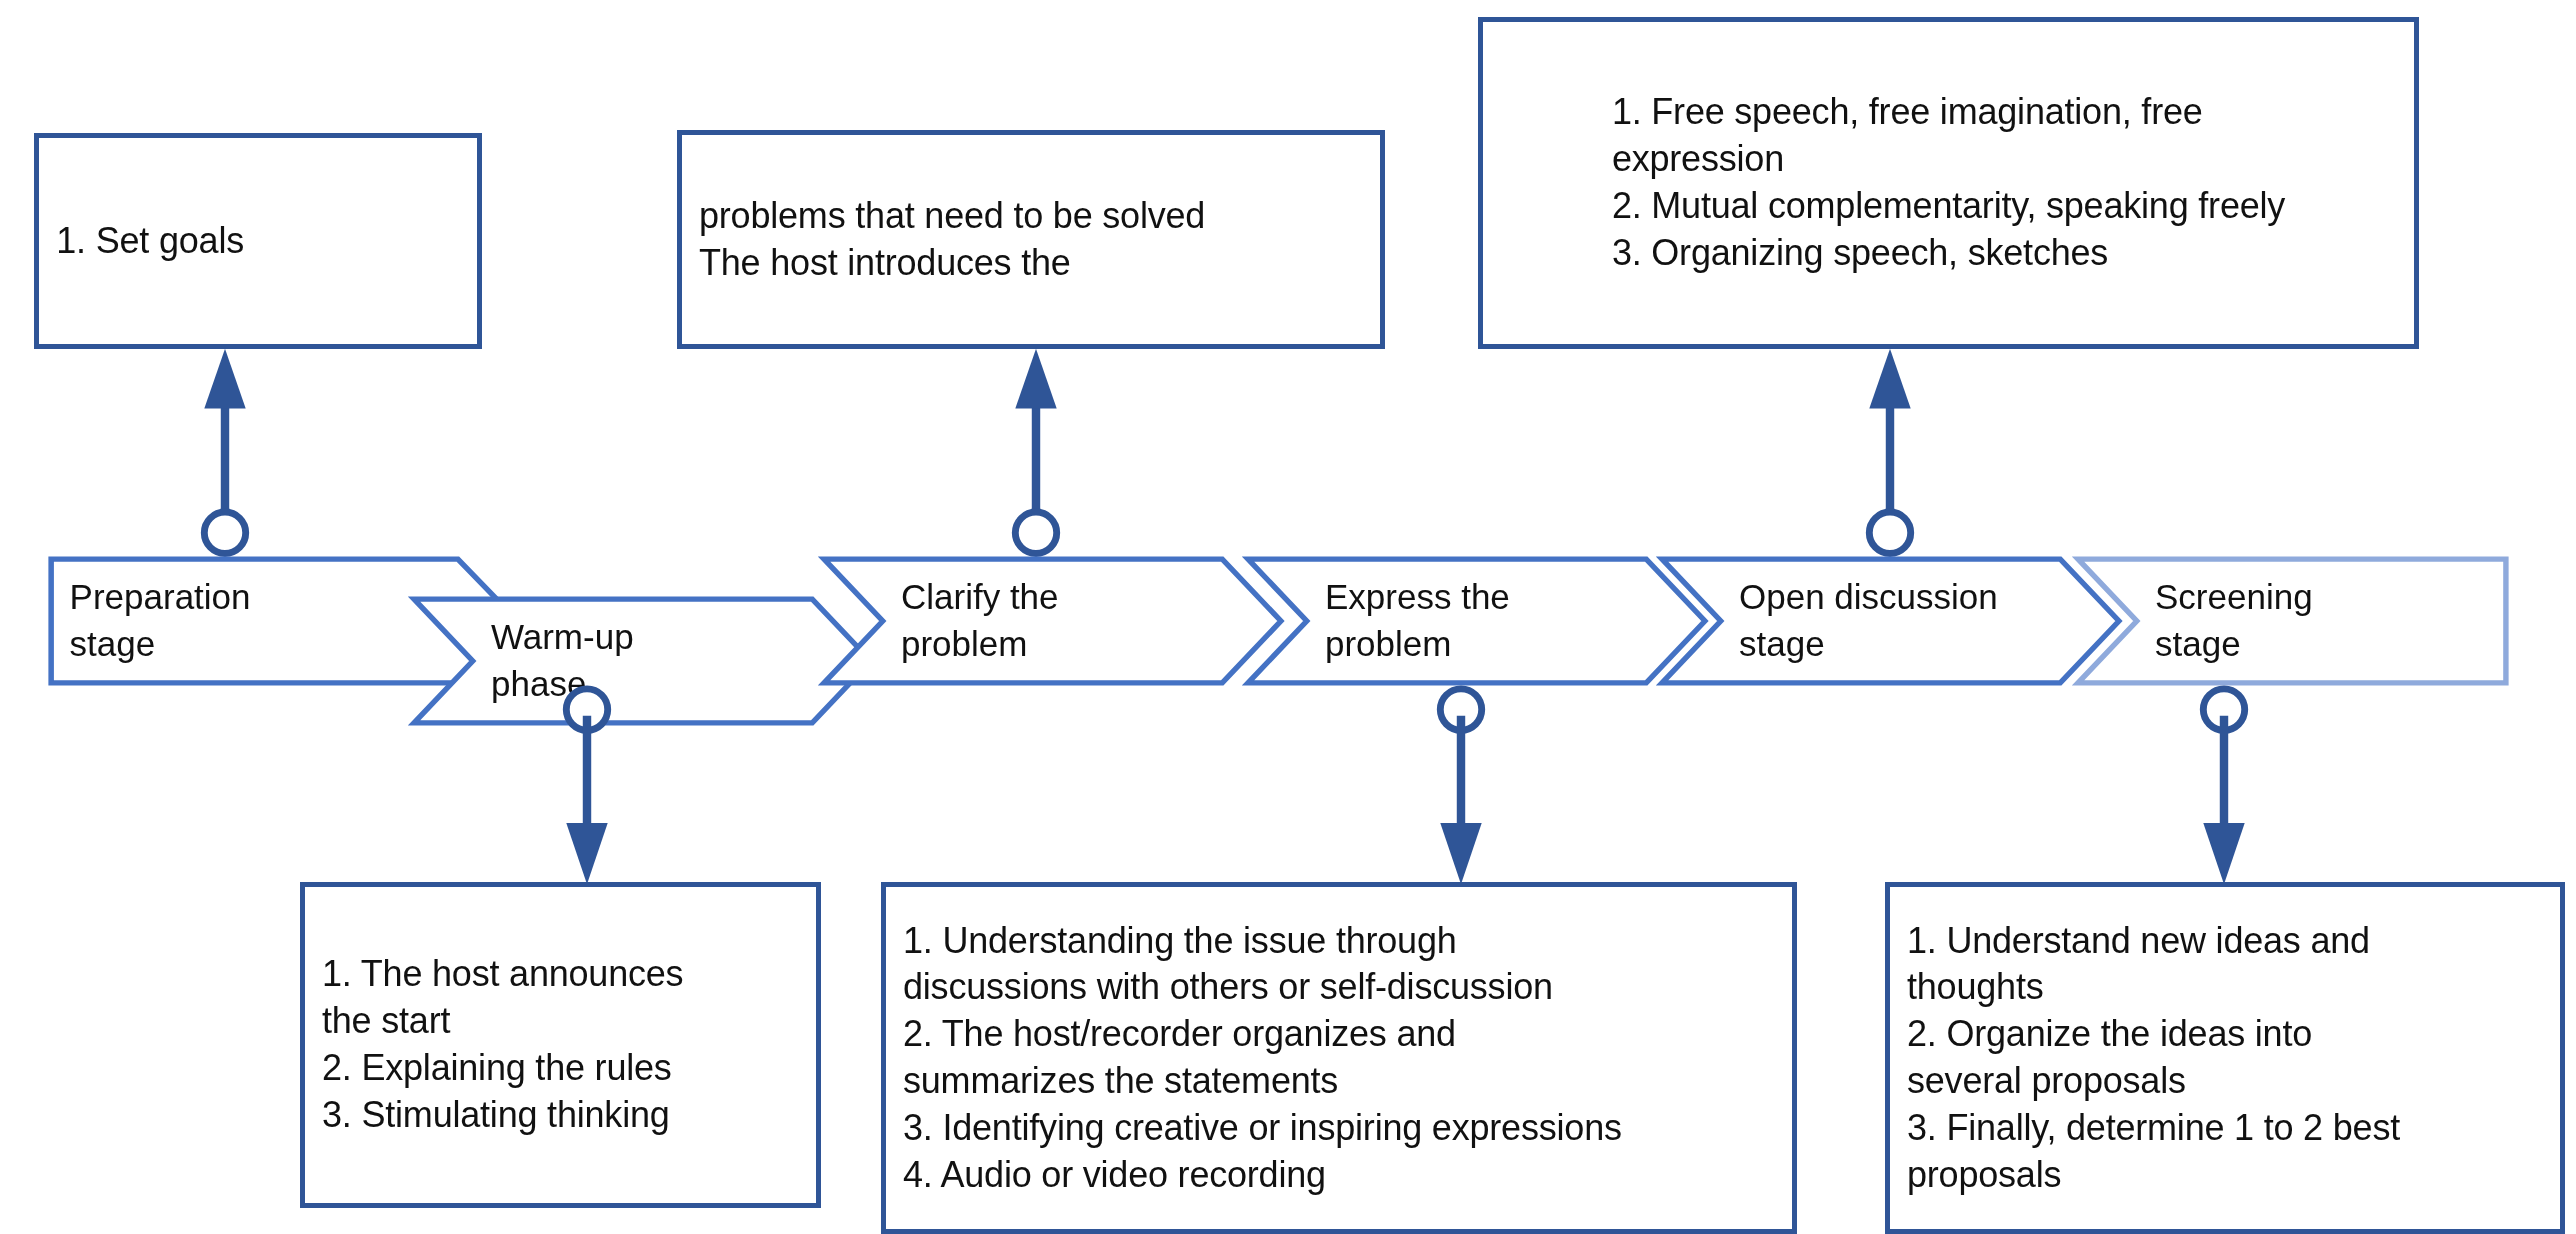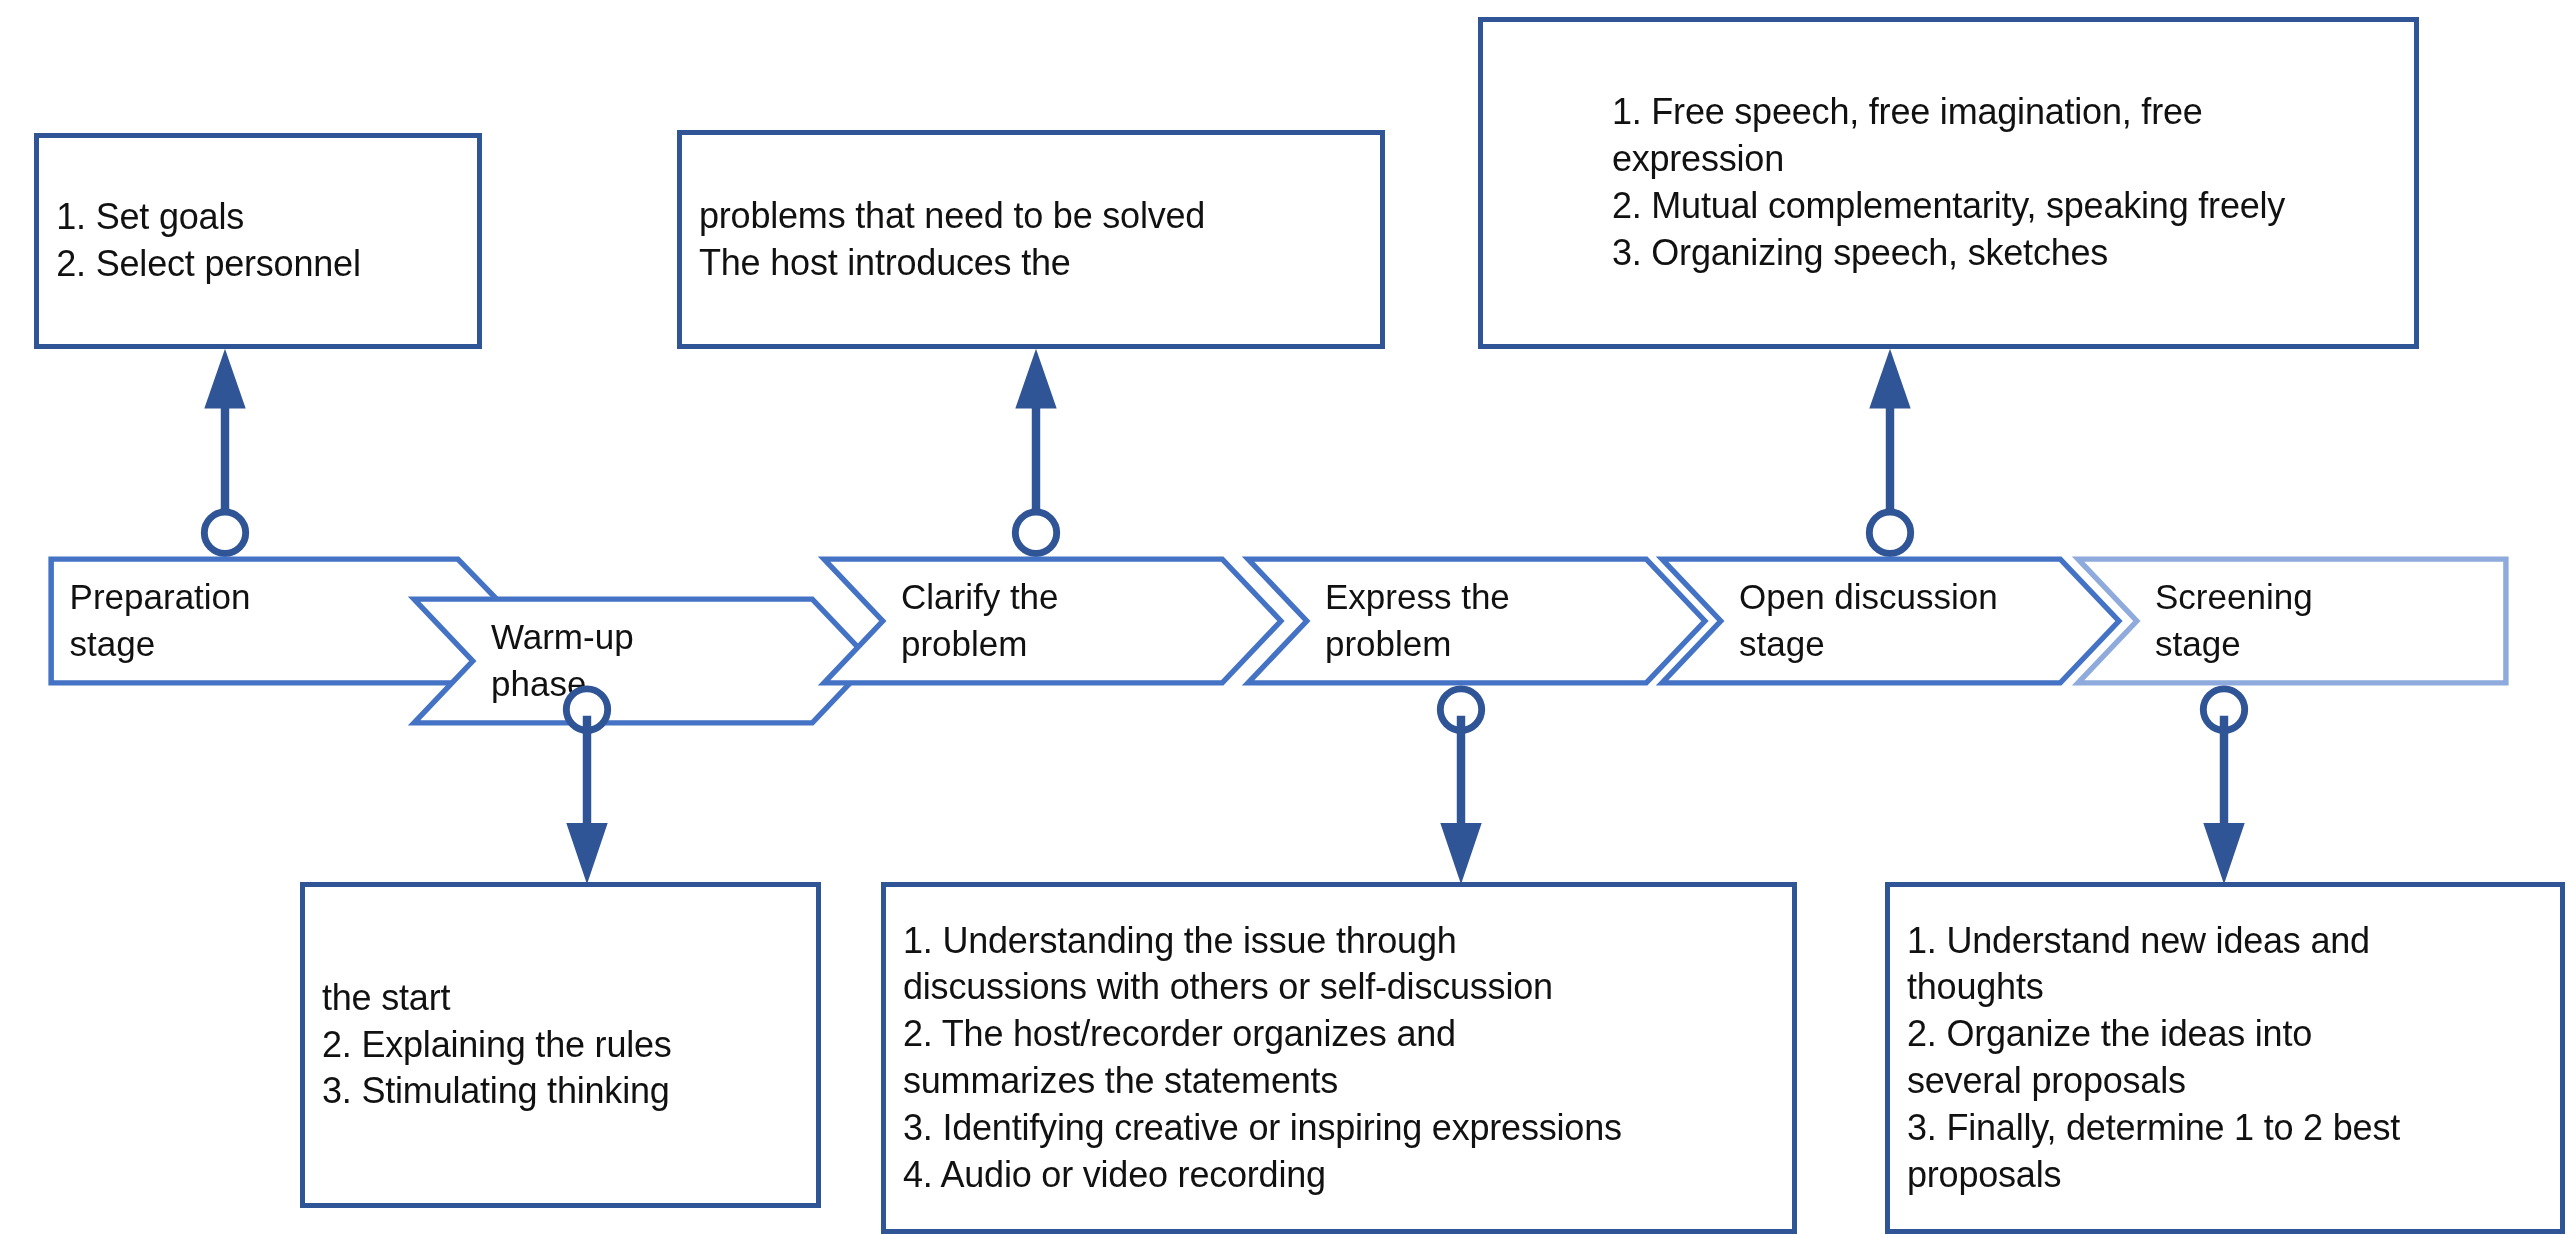--- a/index.html
+++ b/index.html
@@ -67,21 +67,20 @@
   .conn svg { display: block; overflow: visible; }
 </style>
 </head>
 <body>
 
 <div id="stage">
 
   <div class="note-box" style="left:19.3px; top:133px; width:448px; height:216px;margin-left:15px;">
     <div class="lines">
       <div class="note-line">1. Set goals</div>
-      <div class="note-line">2. Select personnel</div>
     </div>
   </div>
 
   <div class="note-box" style="left:677px; top:130px; width:708px; height:219px;">
     <div class="lines">
       <div class="note-line">problems that need to be solved</div>
       <div class="note-line">The host introduces the</div>
     </div>
   </div>
 
@@ -197,20 +196,21 @@
   <div class="conn" style="left:2201px; top:686px;">
     <svg width="46" height="202" viewBox="0 0 60 262">
       <circle cx="30" cy="30" r="27" fill="#ffffff" stroke="#2f5597" stroke-width="9"></circle>
       <line x1="30" y1="38" x2="30" y2="196" stroke="#2f5597" stroke-width="11"></line>
       <polygon points="30,258 3,178 57,178" fill="#2f5597"></polygon>
     </svg>
   </div>
 
   <div class="note-box" style="left:300px; top:882px; width:521px; height:326px;">
     <div class="lines">
+      <div class="note-line">1. The host announces</div>
       <div class="note-line">the start</div>
       <div class="note-line">2. Explaining the rules</div>
       <div class="note-line">3. Stimulating thinking</div>
     </div>
   </div>
 
   <div class="note-box" style="left:881px; top:882px; width:916px; height:352px;">
     <div class="lines">
       <div class="note-line">1. Understanding the issue through</div>
       <div class="note-line">discussions with others or self-discussion</div>

